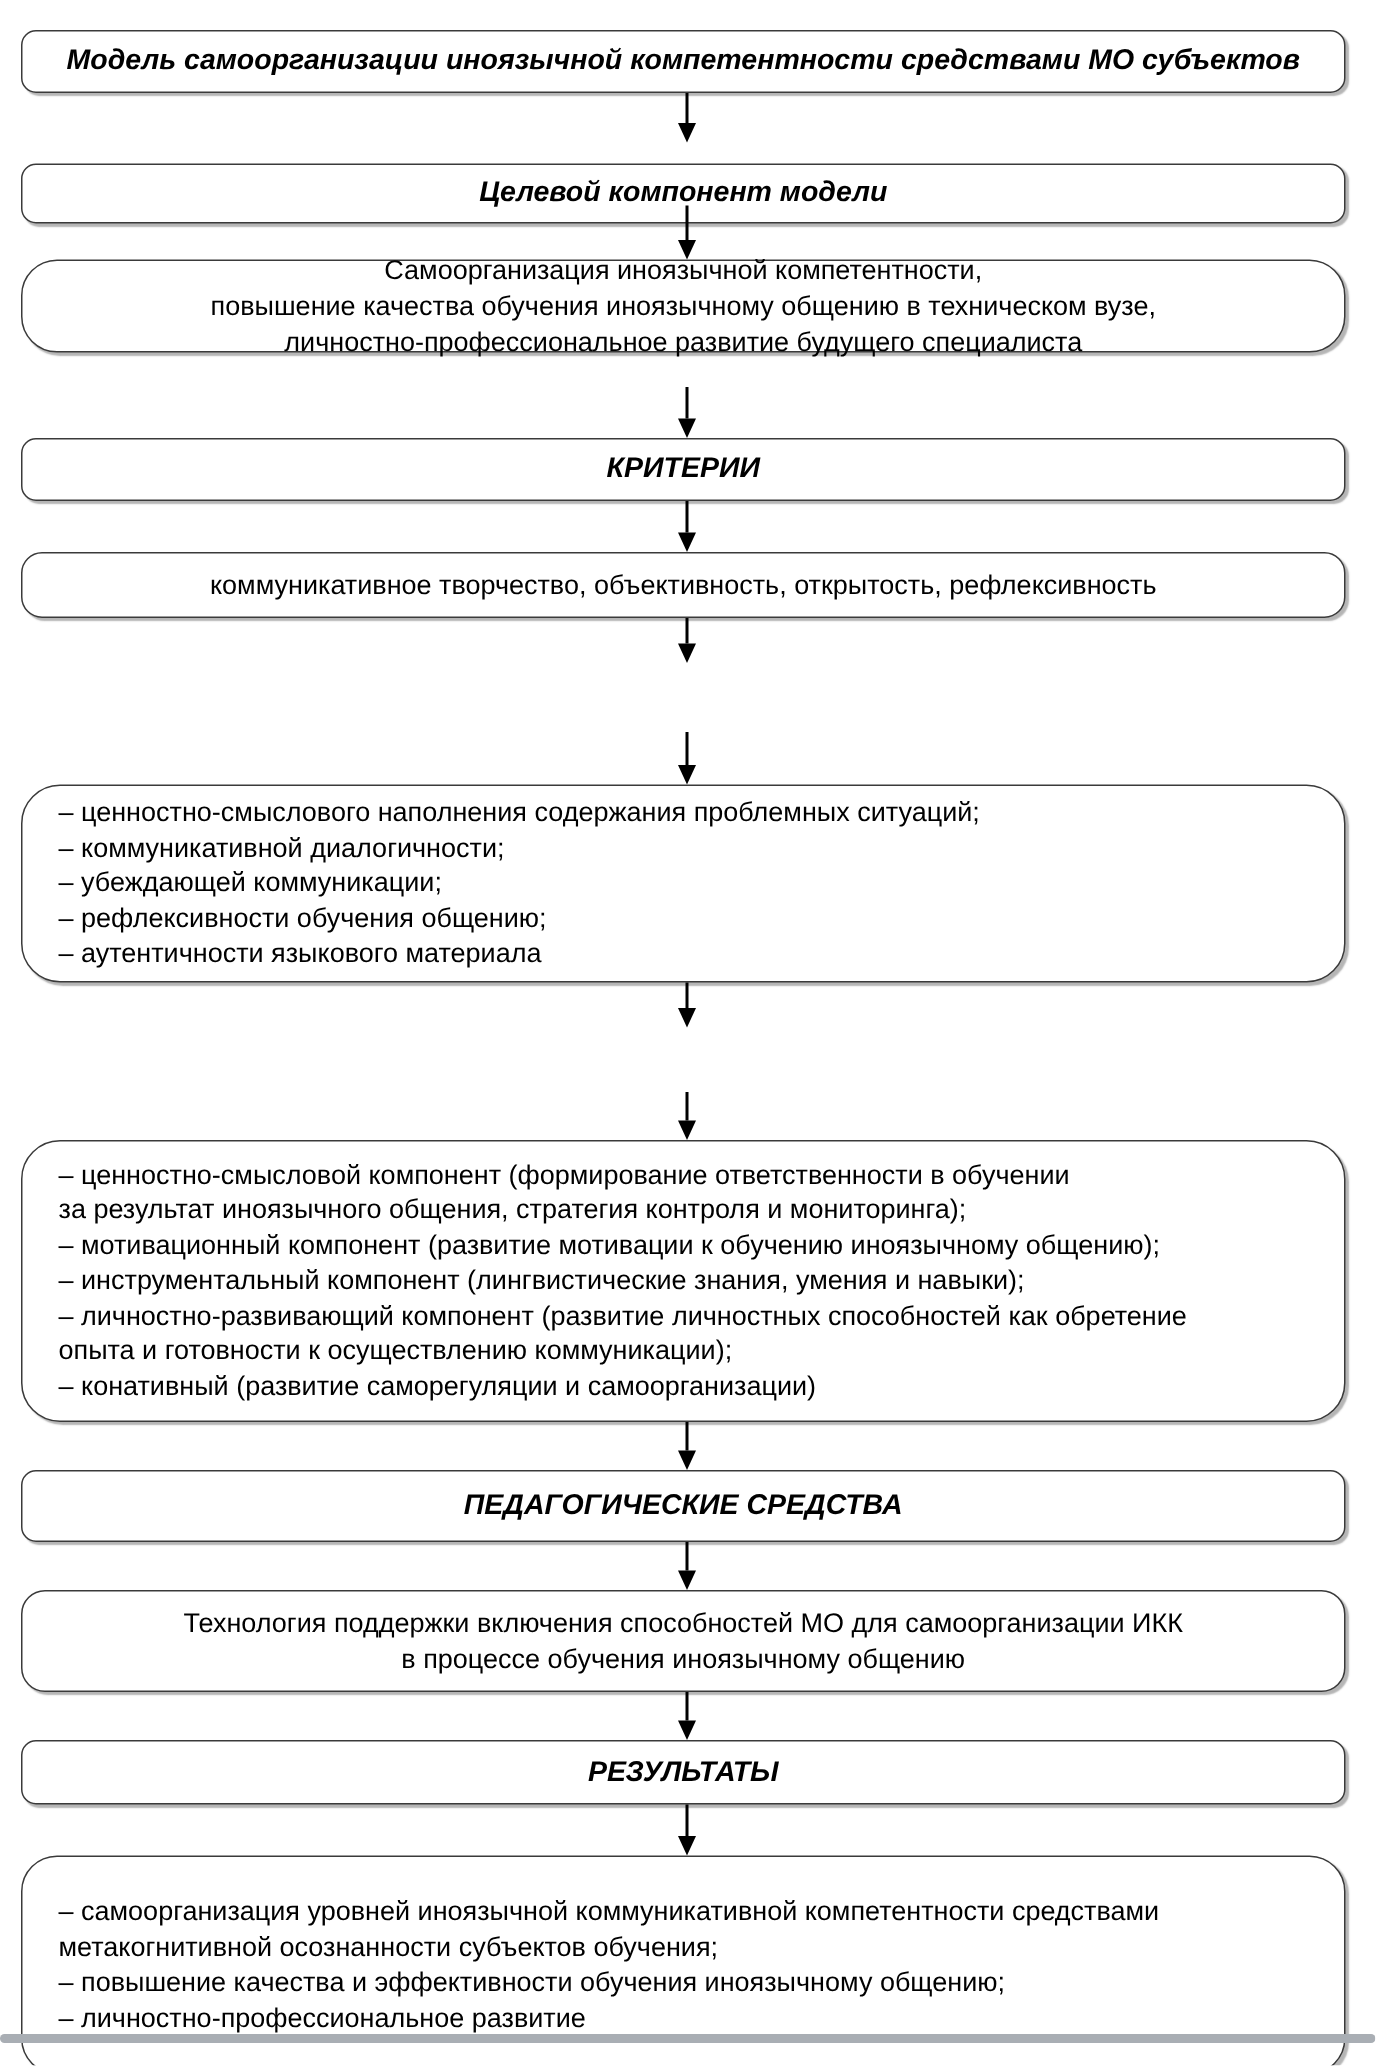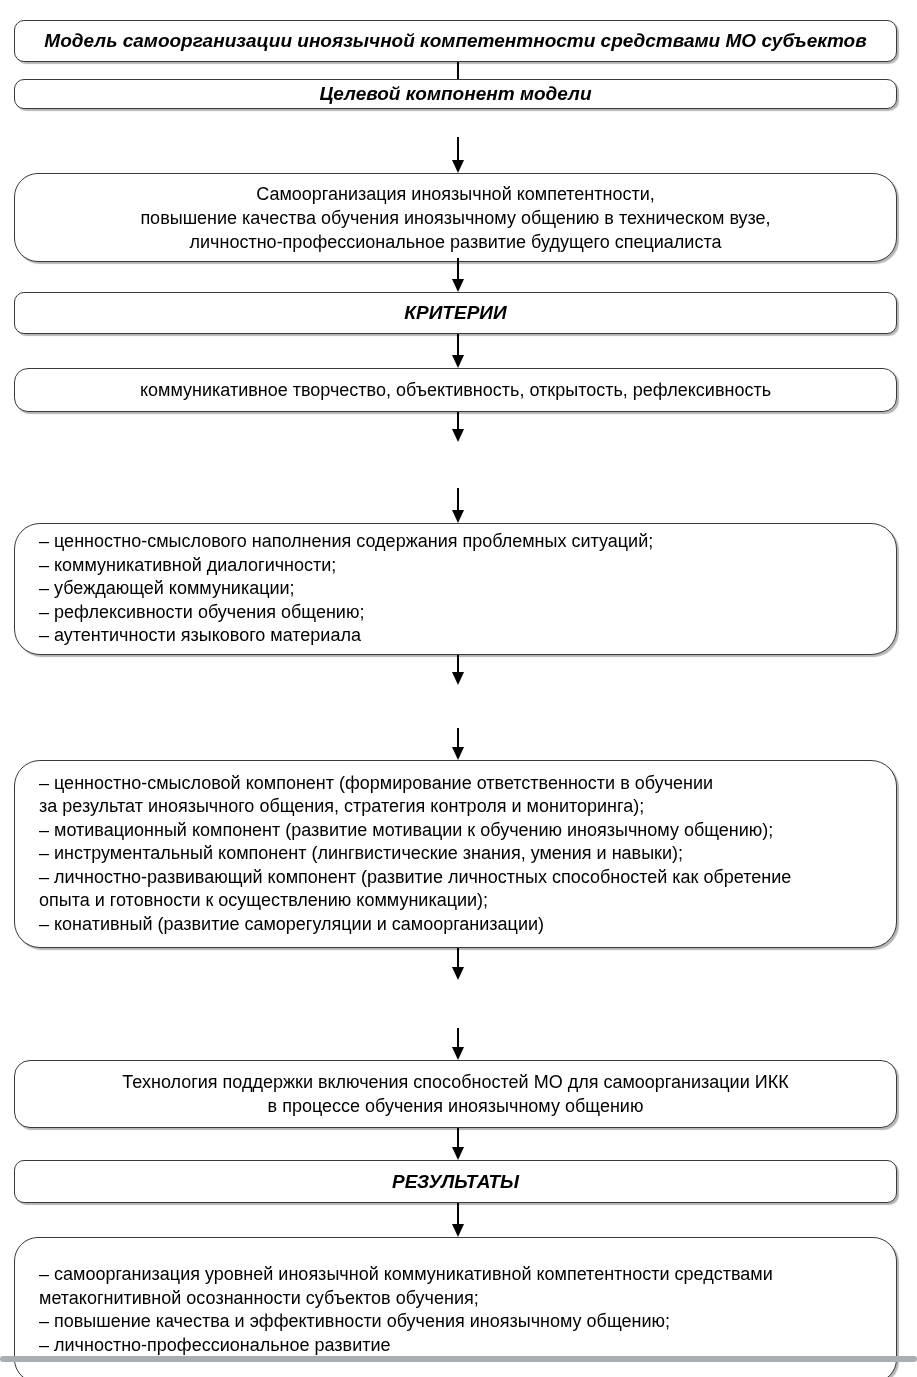--- a/index.html
+++ b/index.html
@@ -89,30 +89,30 @@
 
   <div class="box hdr" style="top:20px;height:42px;">
     <span class="box-text">Модель самоорганизации иноязычной компетентности средствами МО субъектов</span>
   </div>
 
   <div class="arrow" style="top:62px;height:33px;">
     <div class="shaft"></div>
     <div class="head"></div>
   </div>
 
-  <div class="box hdr" style="top:79px;height:30px;">
+  <div class="box hdr" style="top:109px;height:40px;">
     <span class="box-text">Целевой компонент модели</span>
   </div>
 
   <div class="arrow" style="top:137px;height:36px;">
     <div class="shaft"></div>
     <div class="head"></div>
   </div>
 
-  <div class="box ctr" style="top:173px;height:89px;border-radius:24px;">
+  <div class="box ctr" style="top:173px;height:62px;border-radius:24px;">
     <span class="box-text">Самоорганизация иноязычной компетентности,
 повышение качества обучения иноязычному общению в техническом вузе,
 личностно-профессиональное развитие будущего специалиста</span>
   </div>
 
   <div class="arrow" style="top:258px;height:34px;">
     <div class="shaft"></div>
     <div class="head"></div>
   </div>
 
@@ -167,20 +167,23 @@
 – личностно-развивающий компонент (развитие личностных способностей как обретение
 опыта и готовности к осуществлению коммуникации);
 – конативный (развитие саморегуляции и самоорганизации)</span>
   </div>
 
   <div class="arrow" style="top:948px;height:32px;">
     <div class="shaft"></div>
     <div class="head"></div>
   </div>
 
+  <div class="box hdr" style="top:980px;height:48px;">
+    <span class="box-text">ПЕДАГОГИЧЕСКИЕ СРЕДСТВА</span>
+  </div>
 
   <div class="arrow" style="top:1028px;height:32px;">
     <div class="shaft"></div>
     <div class="head"></div>
   </div>
 
   <div class="box ctr" style="top:1060px;height:68px;border-radius:16px;">
     <span class="box-text">Технология поддержки включения способностей МО для самоорганизации ИКК
 в процессе обучения иноязычному общению</span>
   </div>

